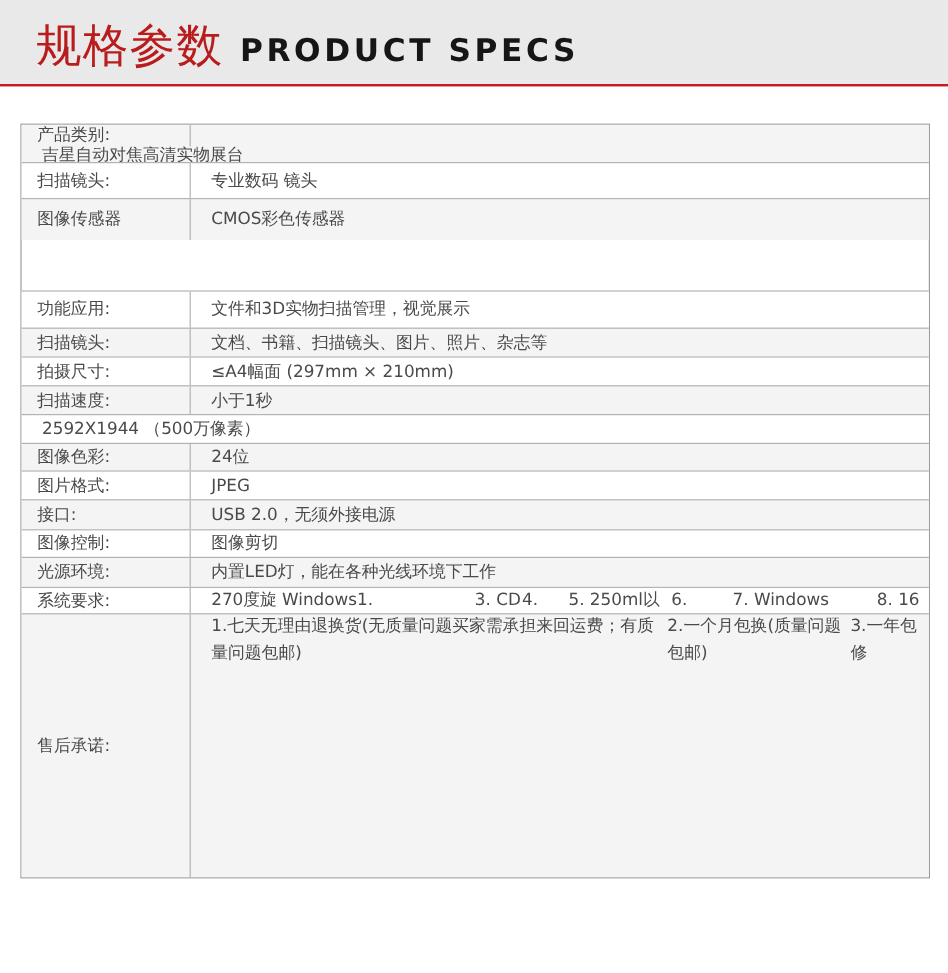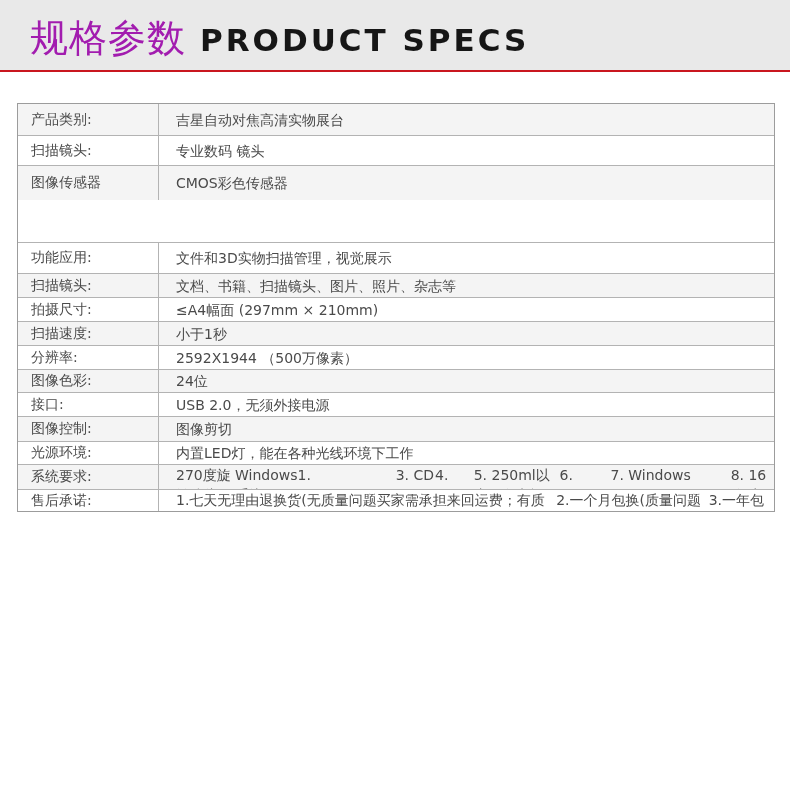--- a/index.html
+++ b/index.html
@@ -12,38 +12,38 @@
   }
   
   .page-header {
     width: 790px; height: 72px;
     background: #e9e9e9;
     border-bottom: 2px solid #c9161f;
     display: flex; align-items: baseline; gap: 14px;
     padding: 18px 0 0 30px;
   }
   .title-cn {
-    font-size: 38px; color: #a21caf; letter-spacing: 1px;
+    font-size: 38px; color: #b91c1c; letter-spacing: 1px;
     font-weight: 500; line-height: 1.1;
   }
   .title-en {
-    font-size: 31px; color: #161616; font-weight: bold;
+    font-size: 26px; color: #161616; font-weight: bold;
     letter-spacing: 3px; line-height: 1.1;
   }
   
   .spec-table {
     margin: 31px 0 0 17px;
     width: 758px;
     border: 1px solid #9c9c9c;
     font-size: 14px; color: #4a4a4a;
   }
   .spec-row { display: flex; height: 24px; background: #ffffff; }
   .spec-row:nth-child(odd) { background: #f4f4f4; }
   .spec-row + .spec-row { border-top: 1px solid #b3b3b3; }
-  .spec-row:nth-child(1)  { height: 31px; }
+  .spec-row:nth-child(1)  { height: 31px; flex-direction: column; }
   .spec-row:nth-child(2)  { height: 30px; }
   .spec-row:nth-child(3)  { height: 35px; }
   .spec-row:nth-child(4)  { height: 31px; margin-top: 42px; }
   .spec-row:nth-child(9),
   .spec-row:nth-child(12) { height: 23px; }
   .spec-row:nth-child(11),
   .spec-row:nth-child(13) { height: 25px; }
   .spec-row:nth-child(14) { height: 22px; }
   .spec-row:nth-child(15) { height: 220px; }
   .spec-row:nth-child(16) { height: 86px; }
@@ -132,37 +132,42 @@
   <div class="spec-row">
     <div class="label-cell">
       <span class="label-text">扫描速度:</span>
     </div>
     <div class="value-cell">
         <div class="value-line">小于1秒</div>
       </div>
   </div>
 
   <div class="spec-row">
-    <div class="label-cell">
-      <span class="label-text">分辨率:</span>
-    </div>
     <div class="value-cell">
         <div class="value-line">2592X1944 （500万像素）</div>
       </div>
   </div>
 
   <div class="spec-row">
     <div class="label-cell">
       <span class="label-text">图像色彩:</span>
     </div>
     <div class="value-cell">
         <div class="value-line">24位</div>
       </div>
   </div>
 
+  <div class="spec-row">
+    <div class="label-cell">
+      <span class="label-text">图片格式:</span>
+    </div>
+    <div class="value-cell">
+        <div class="value-line">JPEG</div>
+      </div>
+  </div>
 
   <div class="spec-row">
     <div class="label-cell">
       <span class="label-text">接口:</span>
     </div>
     <div class="value-cell">
         <div class="value-line">USB 2.0，无须外接电源</div>
       </div>
   </div>
 

